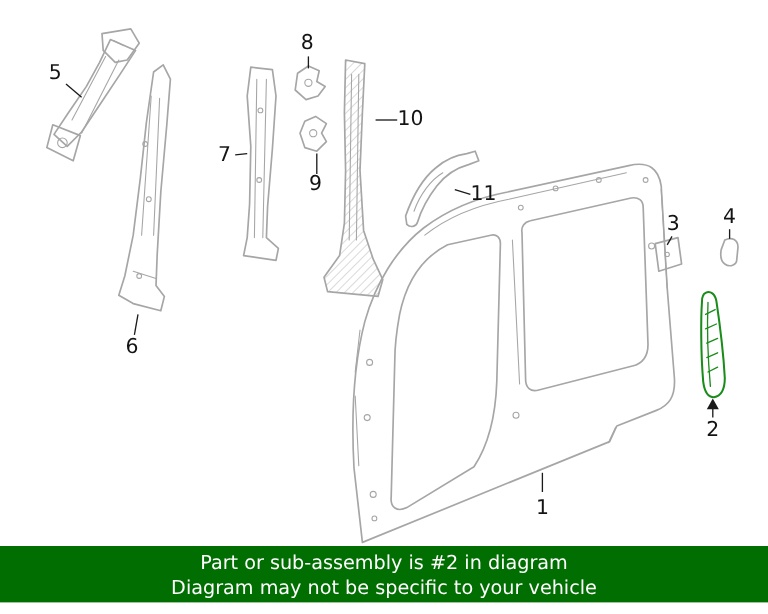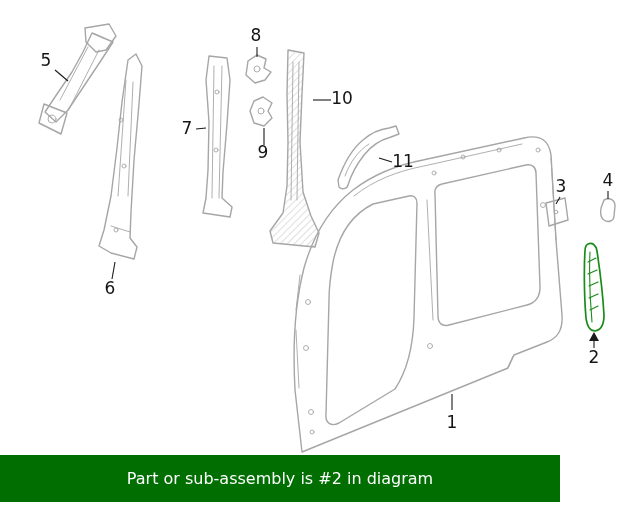--- a/index.html
+++ b/index.html
@@ -15,21 +15,21 @@
   .part-thin { fill:none; stroke:var(--line,#a6a6a6); stroke-width:0.9; stroke-linecap:round; stroke-linejoin:round; }
   .part-hatched { fill:url(#hatch); stroke:var(--line,#a6a6a6); stroke-width:1.4; stroke-linejoin:round; }
   .hatch-line { stroke:var(--line,#a6a6a6); stroke-width:0.7; }
   .hl { fill:none; stroke:var(--highlight,#1a8c1a); stroke-width:1.7; stroke-linecap:round; stroke-linejoin:round; }
   .hl-thin { fill:none; stroke:var(--highlight,#1a8c1a); stroke-width:1.1; stroke-linecap:round; }
   .leader { stroke:#1a1a1a; stroke-width:1.1; fill:none; }
   .leader-arrow { fill:#1a1a1a; stroke:none; }
   .callout { fill:var(--label,#141414); font-family:"DejaVu Sans",sans-serif; font-size:17px; text-anchor:middle; }
 
   .banner {
-    position:absolute; left:0; top:455px; width:560px; height:47px;
+    position:absolute; left:0; top:455px; width:640px; height:47px;
     background:var(--banner-bg,#006e00); color:var(--banner-text,#ffffff);
     display:flex; flex-direction:column; align-items:center; justify-content:center;
     font-size:16px; line-height:21px; text-align:center;
   }
 </style>
 </head>
 <body>
 
 <div class="screen">
 
@@ -174,15 +174,16 @@
       </g>
       <g>
         <line class="leader" x1="392" y1="162" x2="379" y2="158"></line>
         <text class="callout" x="403" y="167">11</text>
       </g>
     </svg>
   </div>
 
   <div class="banner">
     <div>Part or sub-assembly is #2 in diagram</div>
+    <div>Diagram may not be specific to your vehicle</div>
   </div>
 
 </div>
 
 </body></html>

